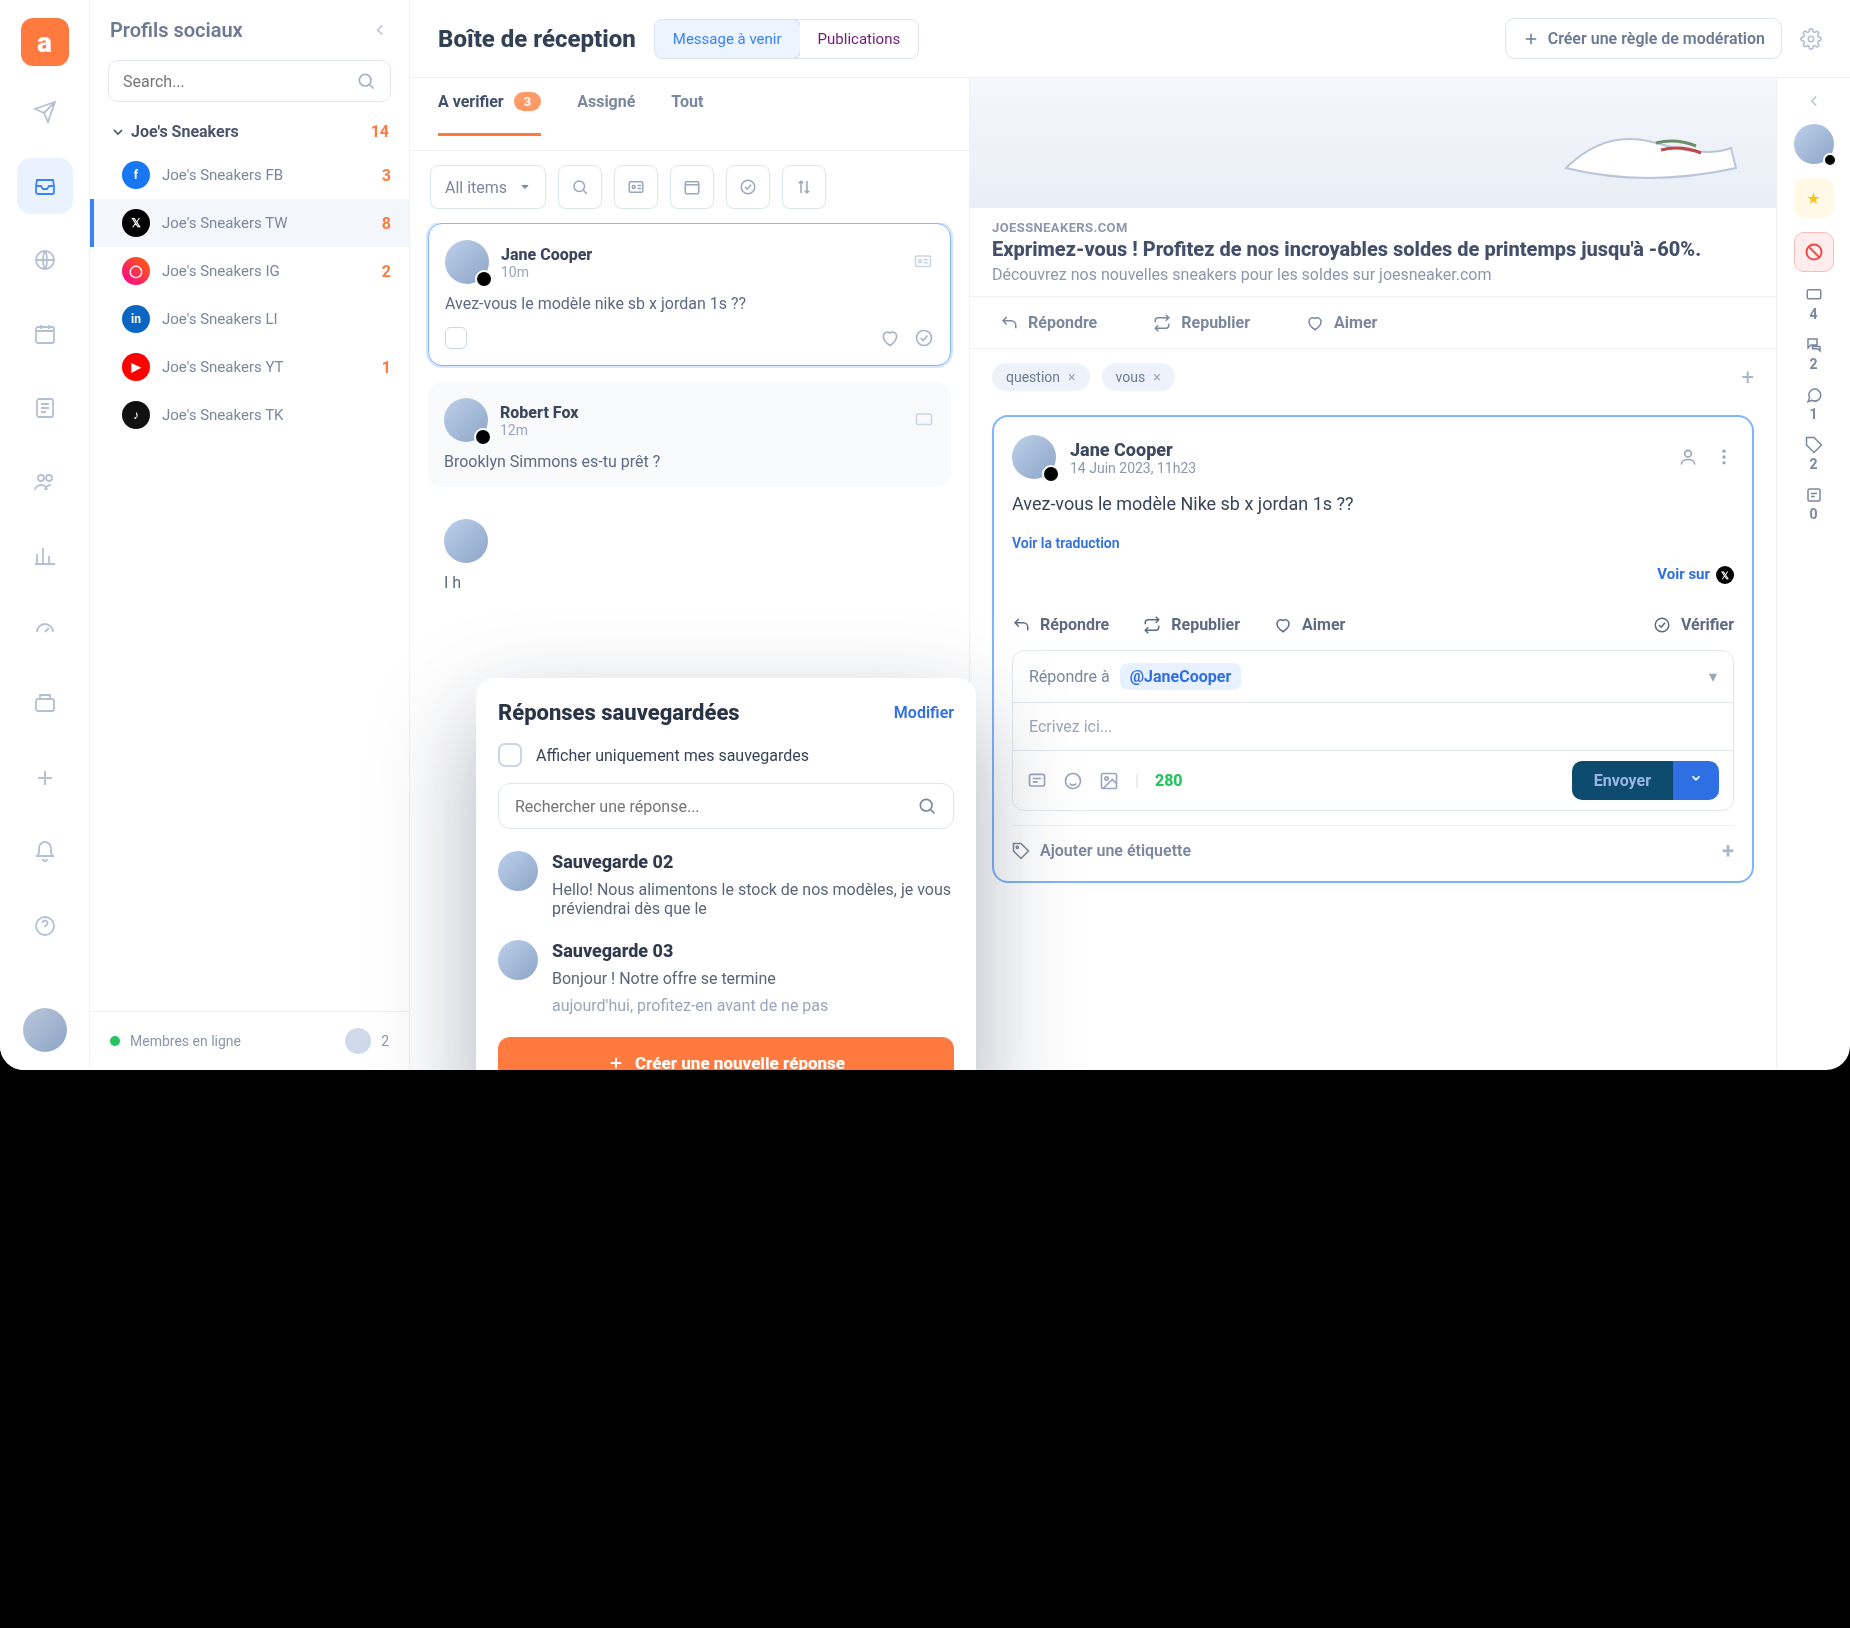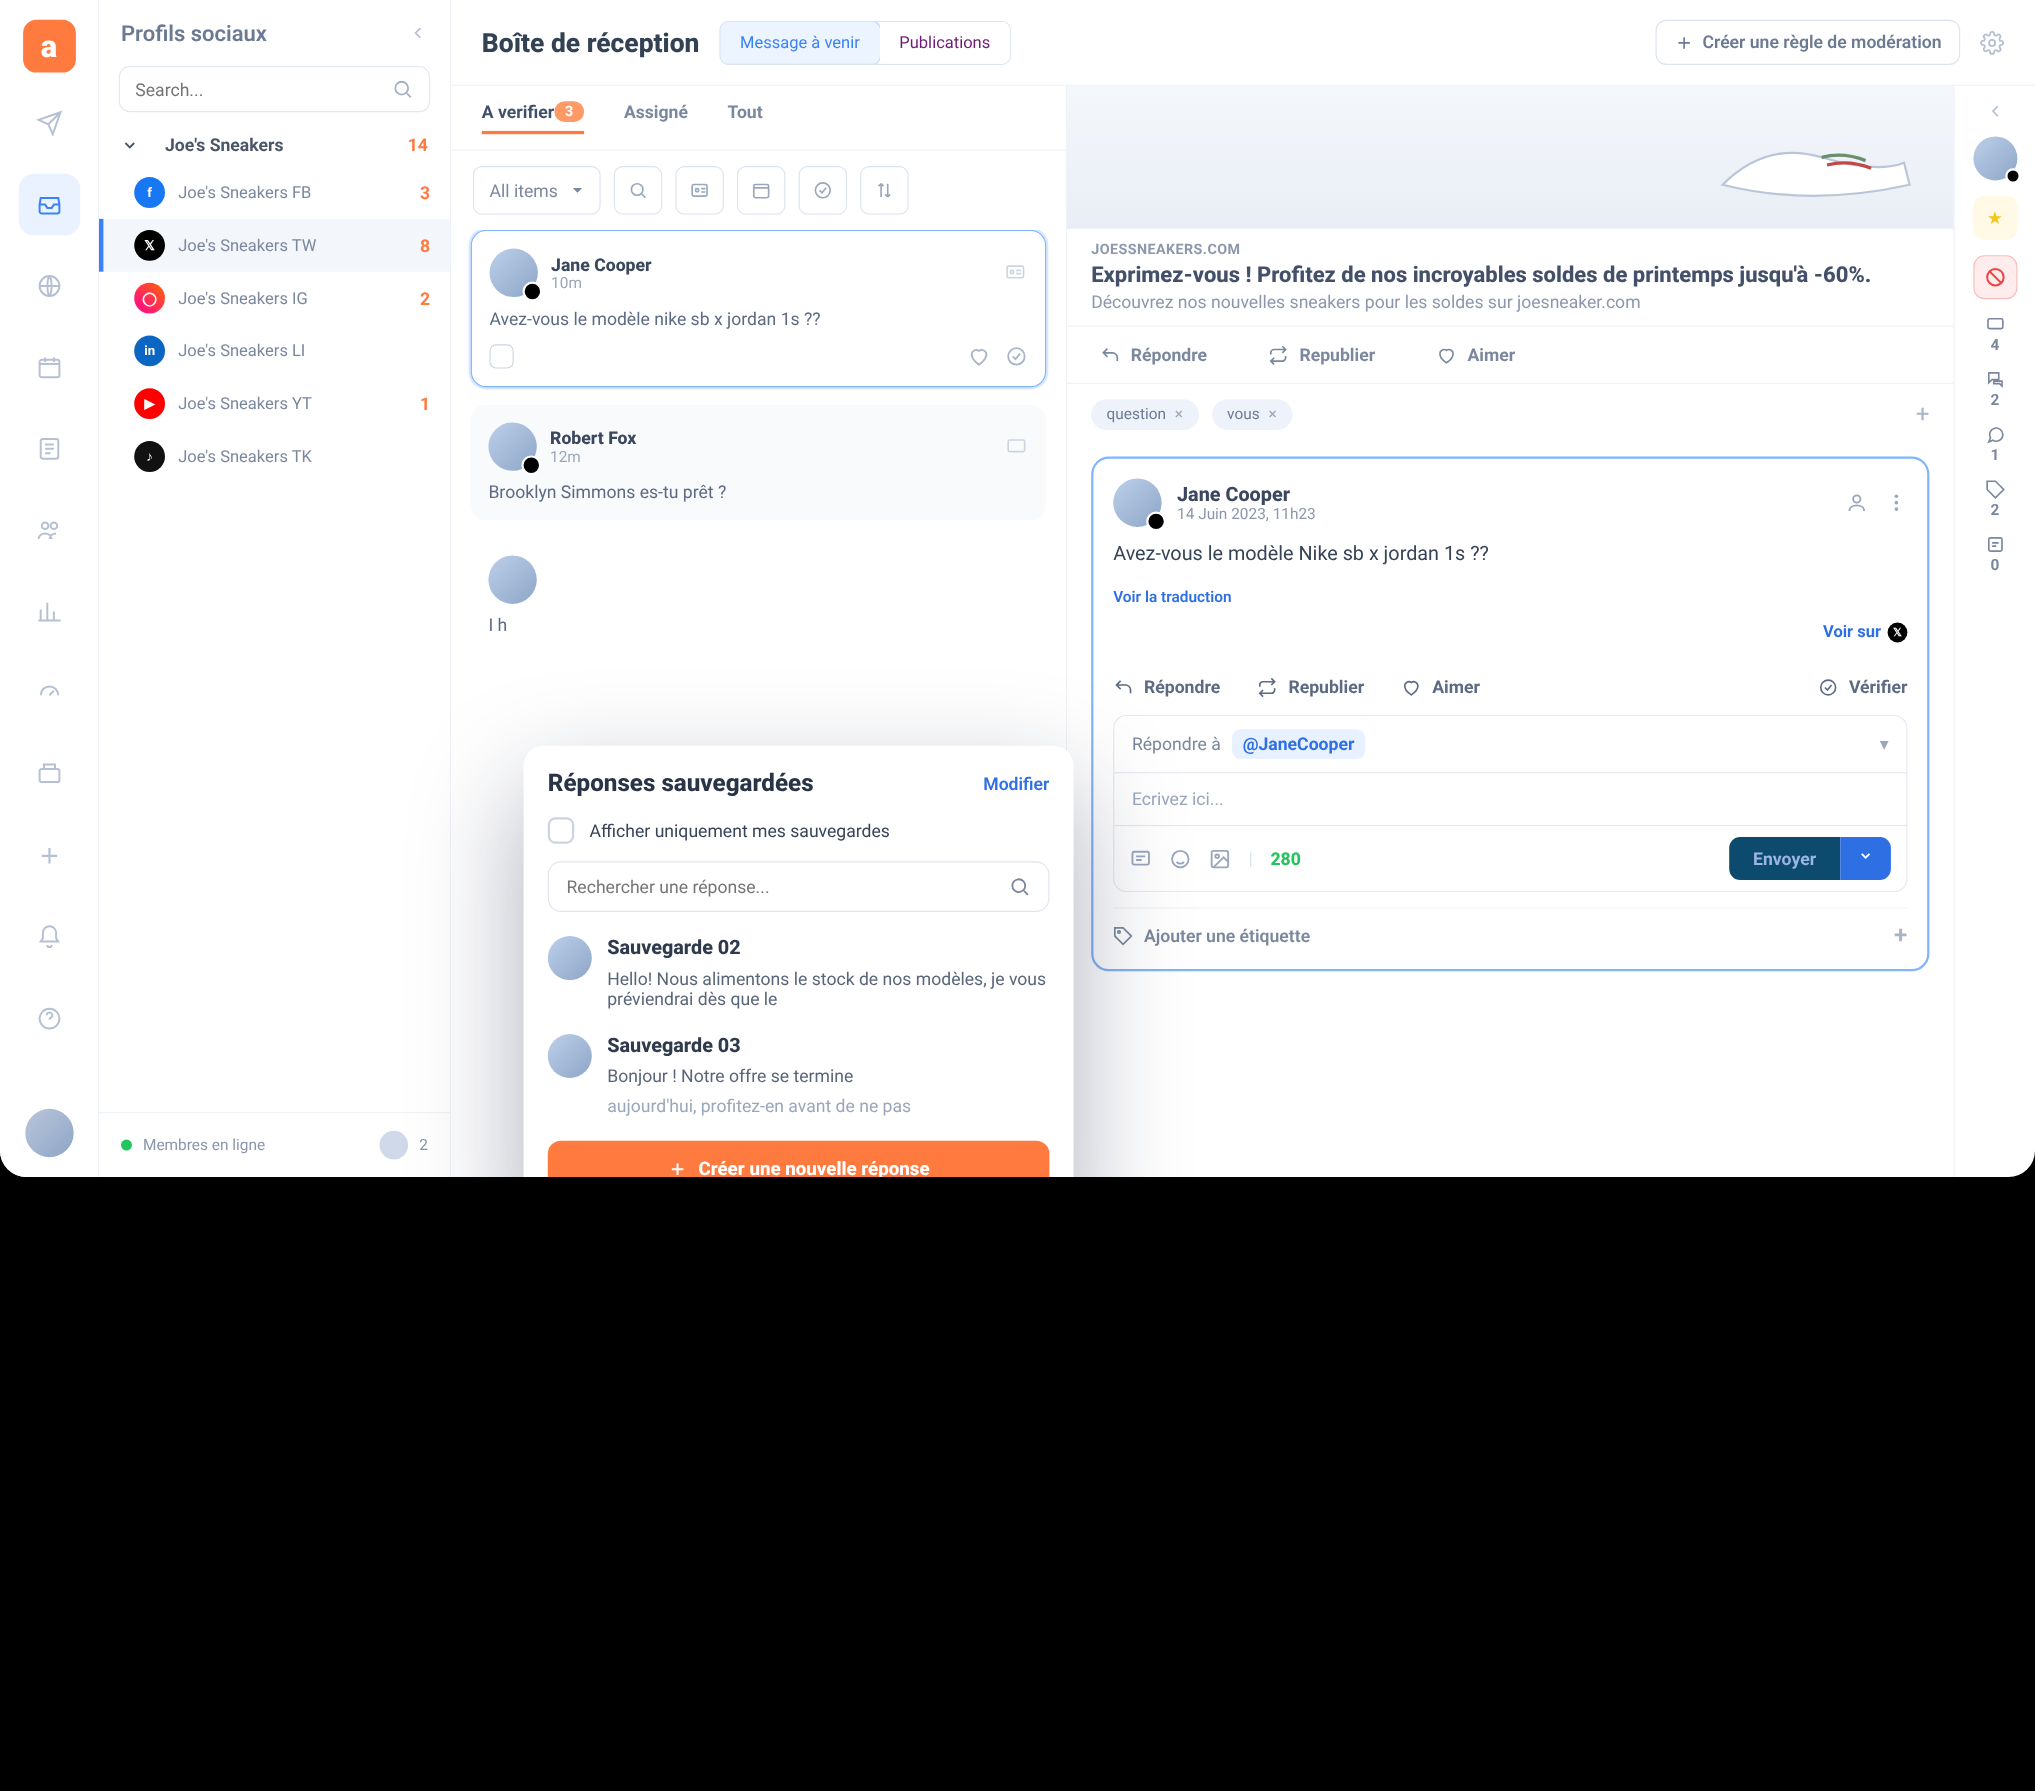--- a/index.html
+++ b/index.html
@@ -15,21 +15,21 @@
 .rail-avatar{width:44px;height:44px;border-radius:50%;background:linear-gradient(135deg,#b9c6da,#8ea5c7);margin-bottom:18px}
 
 
 .panel-profiles { width: 320px; border-right:1px solid #eef1f6; display:flex;flex-direction:column; }
 .panel-header{display:flex;align-items:center;justify-content:space-between;padding:18px 20px 8px;}
 .panel-title{font-size:20px;color:#6b7a93;font-weight:600}
 .collapse-chev{color:#b6c0d3}
 .search-wrap{padding:10px 18px}
 .search-box{display:flex;align-items:center;border:1px solid #e3e8f0;border-radius:10px;padding:10px 14px;color:#a6b0c3}
 .search-box input{border:0;outline:0;flex:1;font-size:16px;color:#6b7a93}
-.folder-row{display:flex;align-items:center;padding:10px 20px;gap:24px;color:#4a5568;font-weight:700}
+.folder-row{display:flex;align-items:center;padding:10px 20px;gap:5px;color:#4a5568;font-weight:700}
 .folder-row .count{margin-left:auto;color:#ff7a3f;font-weight:700}
 .profile-item{display:flex;align-items:center;gap:12px;padding:10px 18px 10px 28px;cursor:pointer;border-left:4px solid transparent}
 .profile-item.active{background:#f3f6fb;border-left-color:#3b82f6}
 .profile-badge{width:28px;height:28px;border-radius:50%;display:flex;align-items:center;justify-content:center;font-size:12px;font-weight:700;color:#fff}
 .b-fb{background:#1877f2}.b-tw{background:#000}.b-ig{background:linear-gradient(45deg,#f09,#f60)}.b-li{background:#0a66c2}.b-yt{background:#ff0000}.b-tk{background:#111}
 .profile-name{color:#7a879d;font-size:15px}
 .profile-count{margin-left:auto;color:#ff7a3f;font-weight:700}
 .profiles-foot{margin-top:auto;display:flex;align-items:center;gap:10px;padding:16px 20px;border-top:1px solid #eef1f6;color:#8a96ab;font-size:14px}
 .online-dot{width:10px;height:10px;border-radius:50%;background:#22c55e}
 .mini-avatar{width:26px;height:26px;border-radius:50%;background:#cfd9ea;margin-left:auto}
@@ -43,21 +43,21 @@
 .seg button.on{color:#3b82f6;background:#ecf4ff;border:1px solid #bcd6ff;border-radius:8px;margin:-1px}
 .top-spacer{flex:1}
 .ghost-btn{display:flex;align-items:center;gap:8px;border:1px solid #dbe3ef;border-radius:10px;padding:10px 16px;color:#6b7a93;font-weight:600;cursor:pointer}
 .gear{color:#b6c0d3}
 
 .columns{flex:1;display:flex;min-height:0}
 
 
 .col-list{width:560px;border-right:1px solid #eef1f6;display:flex;flex-direction:column;min-height:0}
 .tabs{display:flex;gap:36px;padding:14px 28px;border-bottom:1px solid #eef1f6}
-.tab{display:flex;align-items:center;color:#7a879d;font-weight:700;padding-bottom:8px;border-bottom:3px solid transparent;cursor:pointer}
+.tab{display:flex;align-items:center;gap:10px;color:#7a879d;font-weight:700;padding-bottom:22px;border-bottom:3px solid transparent;cursor:pointer}
 .tab.active{color:#41506a;border-bottom-color:#ff7a3f}
 .tab .badge{background:#ff9a66;color:#fff;border-radius:999px;padding:2px 10px;font-size:13px}
 .toolbar{display:flex;gap:12px;padding:14px 20px}
 .dd{border:1px solid #dbe3ef;border-radius:8px;padding:10px 14px;color:#7a879d;display:flex;align-items:center;gap:12px;cursor:pointer}
 .icon-btn{width:44px;height:44px;border:1px solid #dbe3ef;border-radius:8px;display:flex;align-items:center;justify-content:center;color:#9aa6bb;cursor:pointer}
 .messages{flex:1;overflow:auto;padding:0 18px}
 .msg-card{border:1px solid #e3e8f0;border-radius:14px;padding:16px;margin-bottom:16px;background:#fff}
 .msg-card.selected{border-color:#7fb4ff;box-shadow:0 0 0 2px rgba(99,155,255,.25)}
 .msg-head{display:flex;align-items:center;gap:12px}
 .avatar{width:44px;height:44px;border-radius:50%;background:linear-gradient(135deg,#bcd0ea,#8ea5c7);position:relative}

